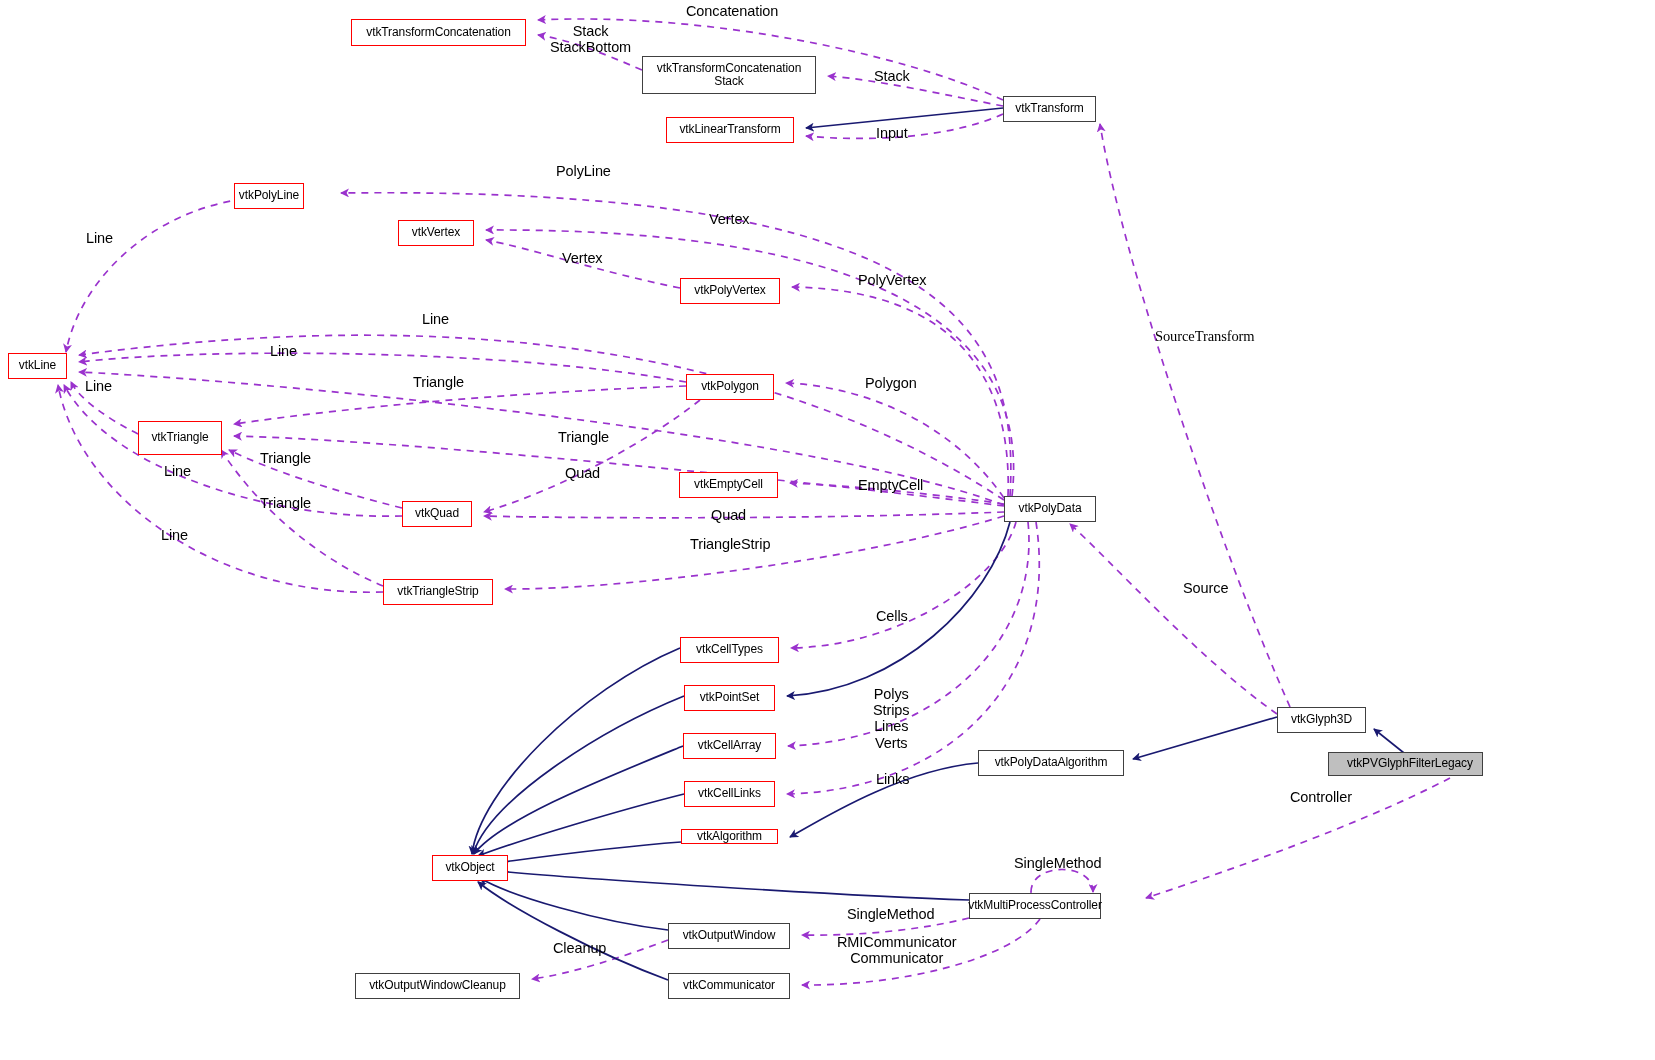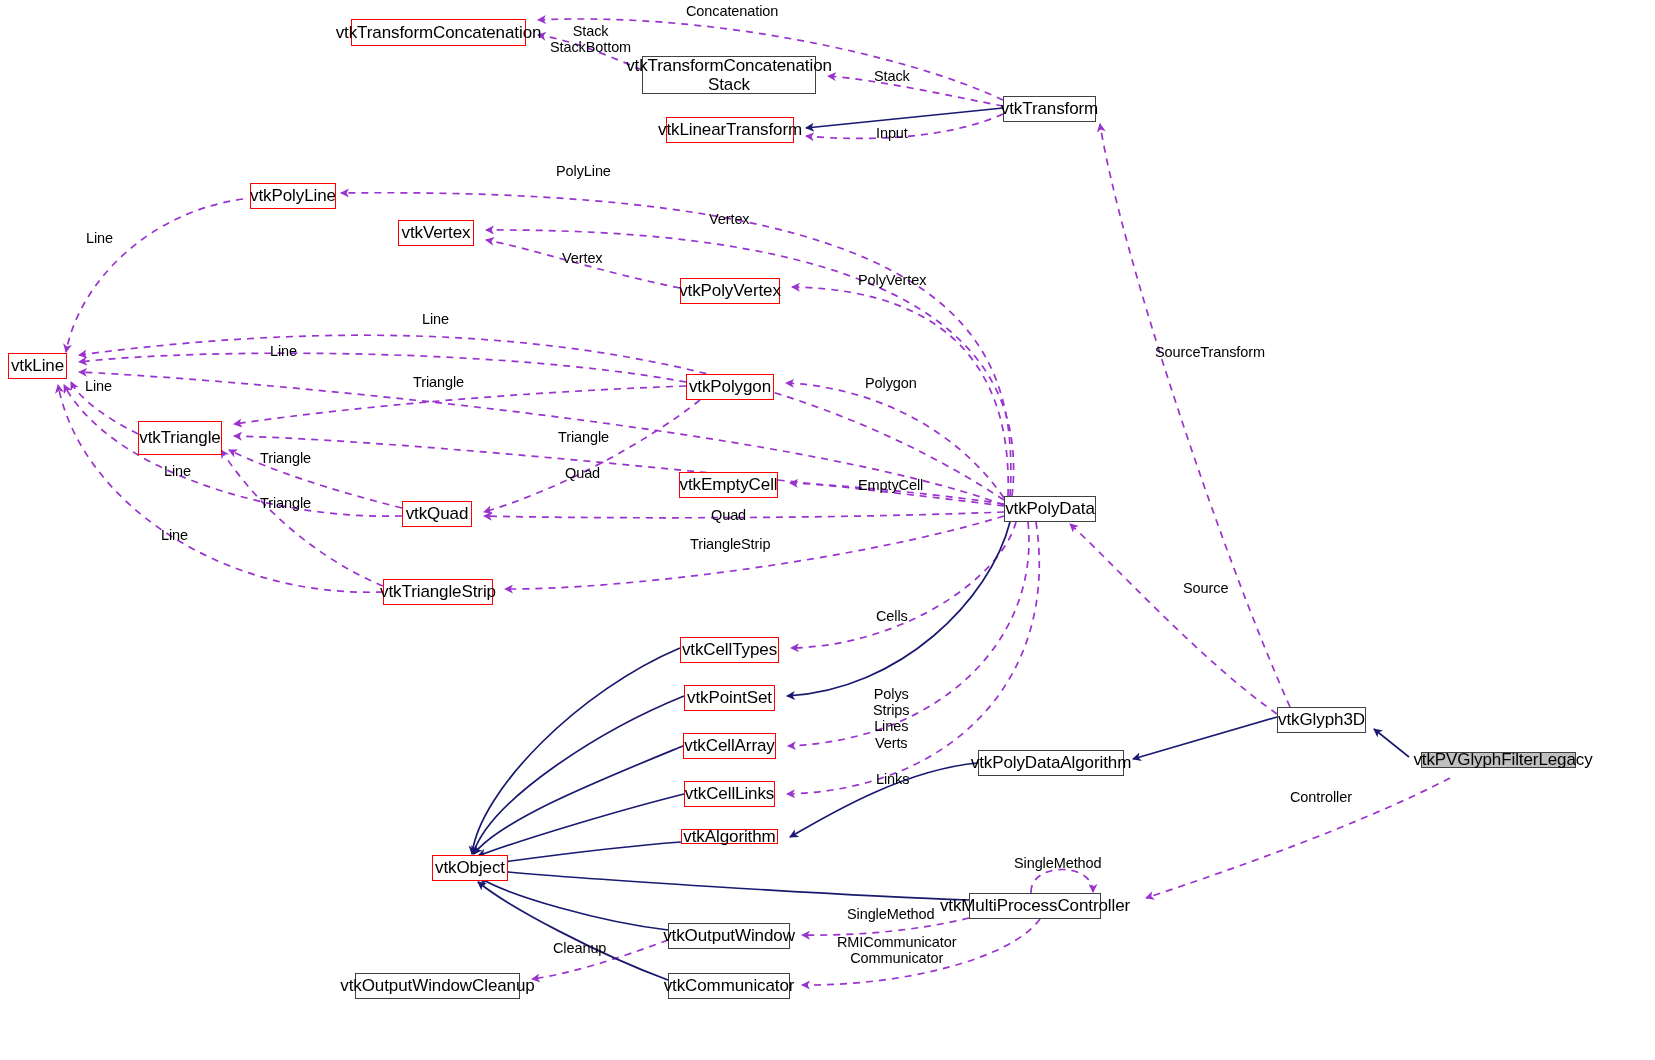--- a/index.html
+++ b/index.html
@@ -23,21 +23,21 @@
     height: 1060px;
     pointer-events: none;
   }
   .node {
     position: absolute;
     box-sizing: border-box;
     display: flex;
     align-items: center;
     justify-content: center;
     text-align: center;
-    font-size: 17px;
+    font-size: 12px;
     line-height: 1.12;
     color: #000000;
     background: #ffffff;
     border: 1px solid #404040;
     white-space: pre;
     letter-spacing: -0.1px;
   }
   .node.red {
     border: 1px solid #ff0000;
   }
@@ -172,36 +172,36 @@
       <path d="M1409,757 L1374,729"></path>
     </g>
   </svg>
 
   <div id="nodes-layer">
       <div class="node red" style="left: 351px; top: 19px; width: 175px; height: 27px;">vtkTransformConcatenation</div>
       <div class="node" style="left: 642px; top: 56px; width: 174px; height: 38px;">vtkTransformConcatenation
 Stack</div>
       <div class="node" style="left: 1003px; top: 96px; width: 93px; height: 26px;">vtkTransform</div>
       <div class="node red" style="left: 666px; top: 117px; width: 128px; height: 26px;">vtkLinearTransform</div>
-      <div class="node red" style="left: 250px; top: 183px; width: 86px; height: 26px;">vtkPolyLine</div>
+      <div class="node red" style="left: 234px; top: 183px; width: 70px; height: 26px;">vtkPolyLine</div>
       <div class="node red" style="left: 398px; top: 220px; width: 76px; height: 26px;">vtkVertex</div>
       <div class="node red" style="left: 680px; top: 278px; width: 100px; height: 26px;">vtkPolyVertex</div>
       <div class="node red" style="left: 8px; top: 353px; width: 59px; height: 26px;">vtkLine</div>
       <div class="node red" style="left: 686px; top: 374px; width: 88px; height: 26px;">vtkPolygon</div>
       <div class="node red" style="left: 138px; top: 421px; width: 84px; height: 34px;">vtkTriangle</div>
       <div class="node red" style="left: 679px; top: 472px; width: 99px; height: 26px;">vtkEmptyCell</div>
       <div class="node red" style="left: 402px; top: 501px; width: 70px; height: 26px;">vtkQuad</div>
       <div class="node" style="left: 1004px; top: 496px; width: 92px; height: 26px;">vtkPolyData</div>
       <div class="node red" style="left: 383px; top: 579px; width: 110px; height: 26px;">vtkTriangleStrip</div>
       <div class="node red" style="left: 680px; top: 637px; width: 99px; height: 26px;">vtkCellTypes</div>
       <div class="node red" style="left: 684px; top: 685px; width: 91px; height: 26px;">vtkPointSet</div>
       <div class="node" style="left: 1277px; top: 707px; width: 89px; height: 26px;">vtkGlyph3D</div>
       <div class="node red" style="left: 683px; top: 733px; width: 93px; height: 26px;">vtkCellArray</div>
       <div class="node" style="left: 978px; top: 750px; width: 146px; height: 26px;">vtkPolyDataAlgorithm</div>
-      <div class="node grey" style="left: 1421px; top: 752px; width: 155px; height: 16px; padding-left: 9px;">vtkPVGlyphFilterLegacy</div>
+      <div class="node grey" style="left: 1328px; top: 752px; width: 155px; height: 24px; padding-left: 9px;">vtkPVGlyphFilterLegacy</div>
       <div class="node red" style="left: 684px; top: 781px; width: 91px; height: 26px;">vtkCellLinks</div>
       <div class="node red" style="left: 681px; top: 829px; width: 97px; height: 15px;">vtkAlgorithm</div>
       <div class="node red" style="left: 400px; top: 855px; width: 76px; height: 26px; margin-left: 32px;">vtkObject</div>
       <div class="node" style="left: 969px; top: 893px; width: 132px; height: 26px;">vtkMultiProcessController</div>
       <div class="node" style="left: 668px; top: 923px; width: 122px; height: 26px;">vtkOutputWindow</div>
       <div class="node" style="left: 355px; top: 973px; width: 165px; height: 26px;">vtkOutputWindowCleanup</div>
       <div class="node" style="left: 668px; top: 973px; width: 122px; height: 26px;">vtkCommunicator</div>
     </div>
   <div id="labels-layer">
       <div class="edge-label" style="left: 686px; top: 3px;">Concatenation</div>
@@ -221,21 +221,21 @@
       <div class="edge-label" style="left: 865px; top: 375px;">Polygon</div>
       <div class="edge-label" style="left: 558px; top: 429px;">Triangle</div>
       <div class="edge-label" style="left: 164px; top: 463px;">Line</div>
       <div class="edge-label" style="left: 260px; top: 450px;">Triangle</div>
       <div class="edge-label" style="left: 565px; top: 465px;">Quad</div>
       <div class="edge-label" style="left: 858px; top: 477px;">EmptyCell</div>
       <div class="edge-label" style="left: 260px; top: 495px;">Triangle</div>
       <div class="edge-label" style="left: 711px; top: 507px;">Quad</div>
       <div class="edge-label" style="left: 690px; top: 527px; margin-top: 9px;">TriangleStrip</div>
       <div class="edge-label" style="left: 161px; top: 527px;">Line</div>
-      <div class="edge-label" style="left: 1155px; top: 344px;">SourceTransform</div>
+      <div class="edge-label" style="left: 1155px; top: 328px; font-family: Liberation Serif, serif;">SourceTransform</div>
       <div class="edge-label" style="left: 1183px; top: 580px;">Source</div>
       <div class="edge-label" style="left: 876px; top: 608px;">Cells</div>
       <div class="edge-label" style="left: 873px; top: 686px;">Polys
 Strips
 Lines
 Verts</div>
       <div class="edge-label" style="left: 876px; top: 771px;">Links</div>
       <div class="edge-label" style="left: 1290px; top: 789px;">Controller</div>
       <div class="edge-label" style="left: 1007px; top: 855px; margin-left: 7px;">SingleMethod</div>
       <div class="edge-label" style="left: 847px; top: 906px;">SingleMethod</div>

